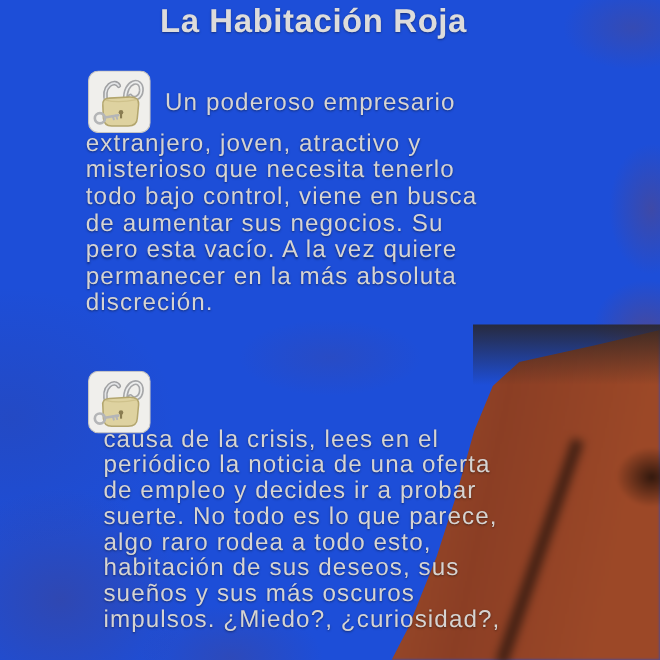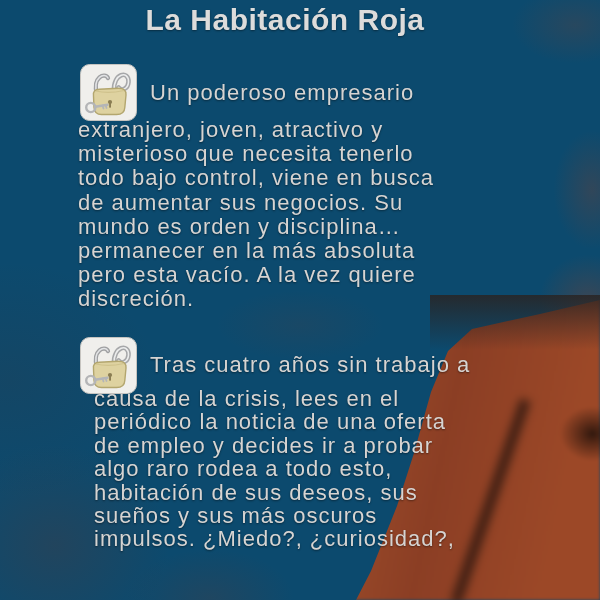--- a/index.html
+++ b/index.html
@@ -1,18 +1,18 @@
 <!DOCTYPE html>
 <html><head>
 <meta charset="utf-8">
 <style>
   html,body{margin:0;padding:0;background:#111;}
   .screen{
     position:relative;width:600px;height:600px;overflow:hidden;
-    background:#0c4a6e;
+    background:#1d4ed8;
     font-family:"Liberation Sans","DejaVu Sans",sans-serif;
   }
   
   .bg-mottle{
     position:absolute;inset:0;pointer-events:none;
     background-image:
       radial-gradient(ellipse 90px 55px at 575px 25px,  rgba(150,62,34,.20), transparent 70%),
       radial-gradient(ellipse 55px 85px at 592px 190px, rgba(155,60,30,.26), transparent 70%),
       radial-gradient(ellipse 70px 65px at 588px 300px, rgba(160,62,30,.30), transparent 70%),
       radial-gradient(ellipse 120px 50px at 300px 325px,rgba(140,55,30,.10), transparent 70%),
@@ -99,47 +99,46 @@
       <path d="M22.5 41.5 l 1 3 M 25.5 41 l 1 3" stroke="#b4b5b7" stroke-width="1.8" stroke-linecap="round"></path>
     </svg>
   </div>
 
   <div class="first-line p1-first body-line">Un poderoso empresario</div>
   <div class="rest p1-rest">
     <div class="body-line">extranjero, joven, atractivo y</div>
     <div class="body-line">misterioso que necesita tenerlo</div>
     <div class="body-line">todo bajo control, viene en busca</div>
     <div class="body-line">de aumentar sus negocios. Su</div>
-    <div class="body-line">mundo es orden y disciplina…</div>
+    <div class="body-line">pero esta vacío. A la vez quiere</div>
     <div class="body-line">permanecer en la más absoluta</div>
-    <div class="body-line">pero esta vacío. A la vez quiere</div>
     <div class="body-line">discreción.</div>
   </div>
 
   <div class="emoji emoji-2">
     <svg width="57" height="57" viewBox="0 0 57 57">
       <rect x="0.5" y="0.5" width="56" height="56" rx="9" fill="#f0efec" stroke="#c6c4c0" stroke-width="1"></rect>
       <path d="M17 30 C 12 13, 25 8, 28 14" fill="none" stroke="#9fa0a2" stroke-width="4.2" stroke-linecap="round"></path>
       <path d="M17 30 C 12 13, 25 8, 28 14" fill="none" stroke="#e3e4e6" stroke-width="1.5" stroke-linecap="round"></path>
       <path d="M34 27 C 33 9, 49 6, 48.5 18 C 48 25 41.5 27.5 38.5 23.5" fill="none" stroke="#a6a7a9" stroke-width="4.6" stroke-linecap="round"></path>
       <path d="M34 27 C 33 9, 49 6, 48.5 18 C 48 25 41.5 27.5 38.5 23.5" fill="none" stroke="#eceded" stroke-width="1.6" stroke-linecap="round"></path>
       <path d="M13.5 32 Q 12.5 25.5 19.5 25.2 L 38 24.2 Q 46.5 24 46 31 L 44.8 43.5 Q 44.5 50.5 36.5 50.5 L 21.5 50.5 Q 14.5 50.5 14 43.5 Z" fill="#ded2a0" stroke="#b3a66e" stroke-width="1.4"></path>
       <path d="M16 27 Q 28 30 44 26.5" fill="none" stroke="#cfc28c" stroke-width="1.2"></path>
       <circle cx="30" cy="38" r="2.1" fill="#8a7d52"></circle>
       <rect x="29.1" y="39" width="1.9" height="4.6" fill="#8a7d52"></rect>
       <circle cx="10.8" cy="43.5" r="4.6" fill="none" stroke="#b4b5b7" stroke-width="2.4"></circle>
       <path d="M15.2 42.8 L 27.5 40.8" stroke="#b4b5b7" stroke-width="2.4" stroke-linecap="round"></path>
       <path d="M22.5 41.5 l 1 3 M 25.5 41 l 1 3" stroke="#b4b5b7" stroke-width="1.8" stroke-linecap="round"></path>
     </svg>
   </div>
 
-  <div class="first-line p2-first body-line">Tras cuatro años sin trabajo a</div>
   <div class="rest p2-rest">
     <div class="body-line">causa de la crisis, lees en el</div>
     <div class="body-line">periódico la noticia de una oferta</div>
     <div class="body-line">de empleo y decides ir a probar</div>
+    <div class="body-line">suerte. No todo es lo que parece,</div>
     <div class="body-line">algo raro rodea a todo esto,</div>
     <div class="body-line">habitación de sus deseos, sus</div>
     <div class="body-line">sueños y sus más oscuros</div>
     <div class="body-line">impulsos. ¿Miedo?, ¿curiosidad?,</div>
   </div>
 
 </div>
 
 </body></html>

